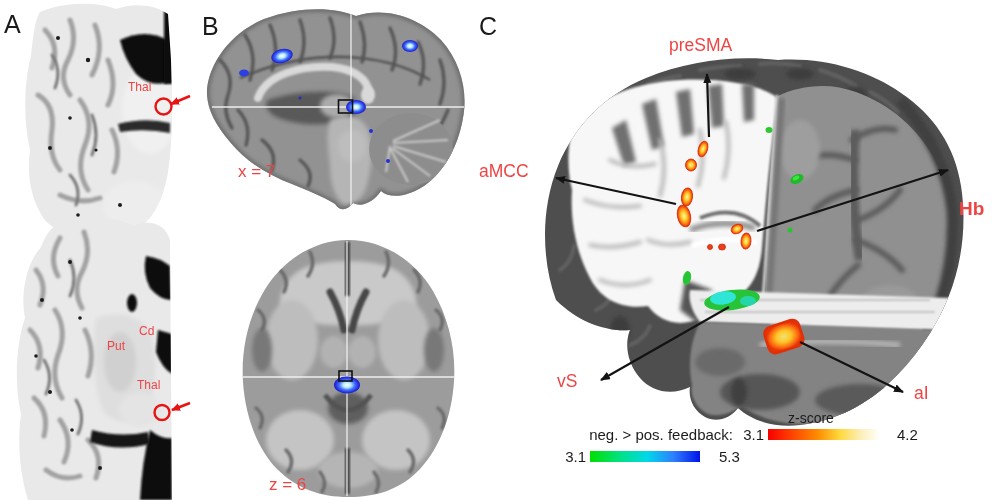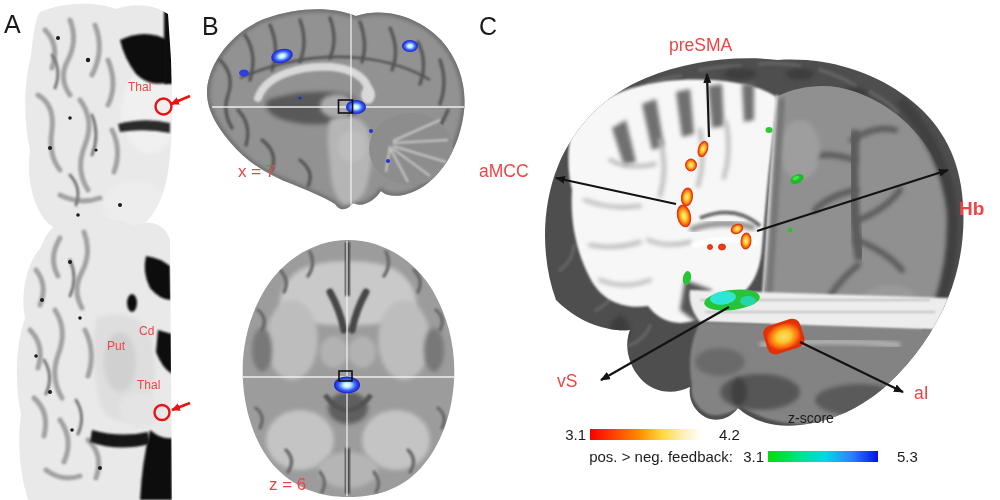--- a/index.html
+++ b/index.html
@@ -391,25 +391,25 @@
 <div class="lbl panel-letter" style="left:479px;top:14px;">C</div>
 <div class="lbl c-roi" style="left:669px;top:37px;">preSMA</div>
 <div class="lbl c-roi" style="left:479px;top:163px;">aMCC</div>
 <div class="lbl hb-lbl" style="left:959px;top:151px;margin-top:48px;">Hb</div>
 <div class="lbl c-roi" style="left:557px;top:373px;">vS</div>
 <div class="lbl c-roi" style="left:914px;top:385px;">aI</div>
 
 <div class="legend">
   <div class="legend-title">z-score</div>
   <div class="legend-row r1">
+    <span class="legend-label">neg. &gt; pos. feedback:</span>
     <span class="legend-min">3.1</span>
     <span class="legend-bar bar-hot"></span>
     <span class="legend-max">4.2</span>
   </div>
   <div class="legend-row r2">
-    <span class="legend-label">pos. &gt; neg. feedback:</span>
     <span class="legend-min">3.1</span>
     <span class="legend-bar bar-cool"></span>
     <span class="legend-max">5.3</span>
   </div>
 </div>
 
 </div>
 
 </body></html>

